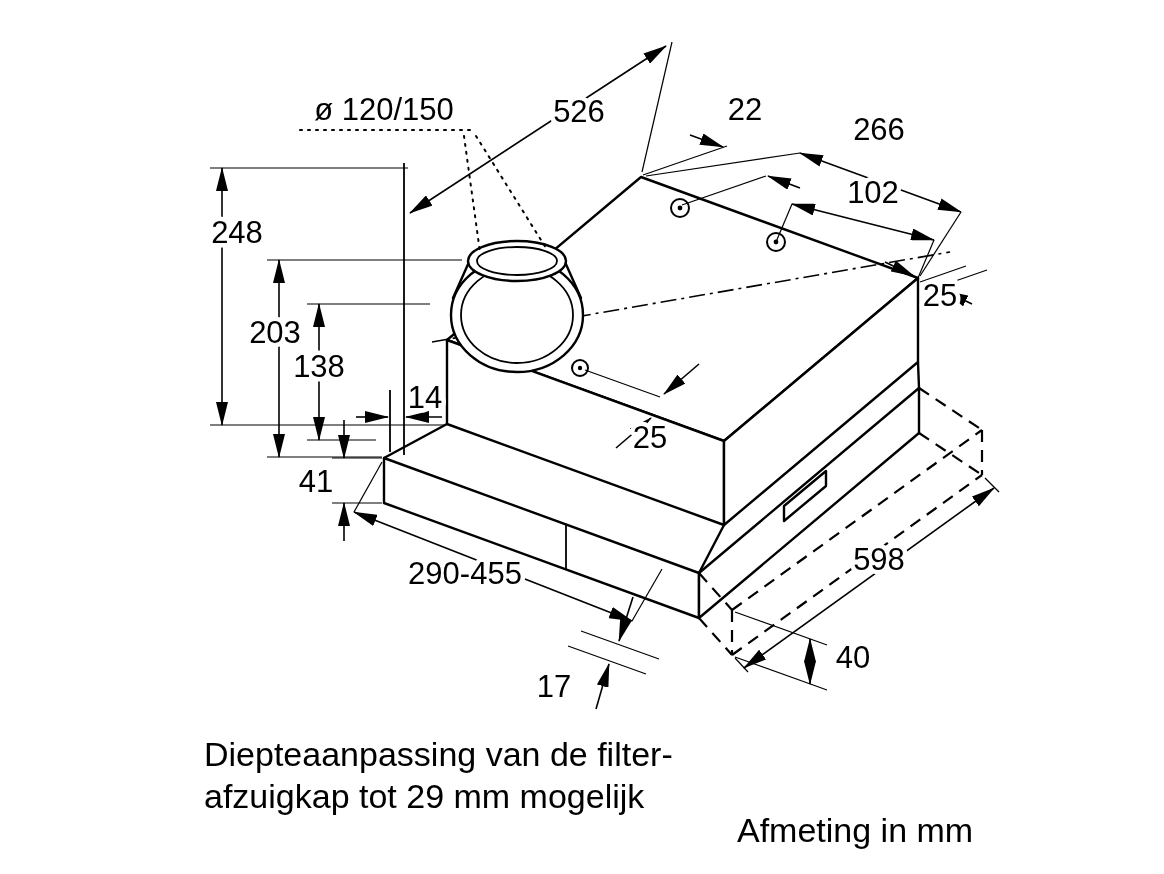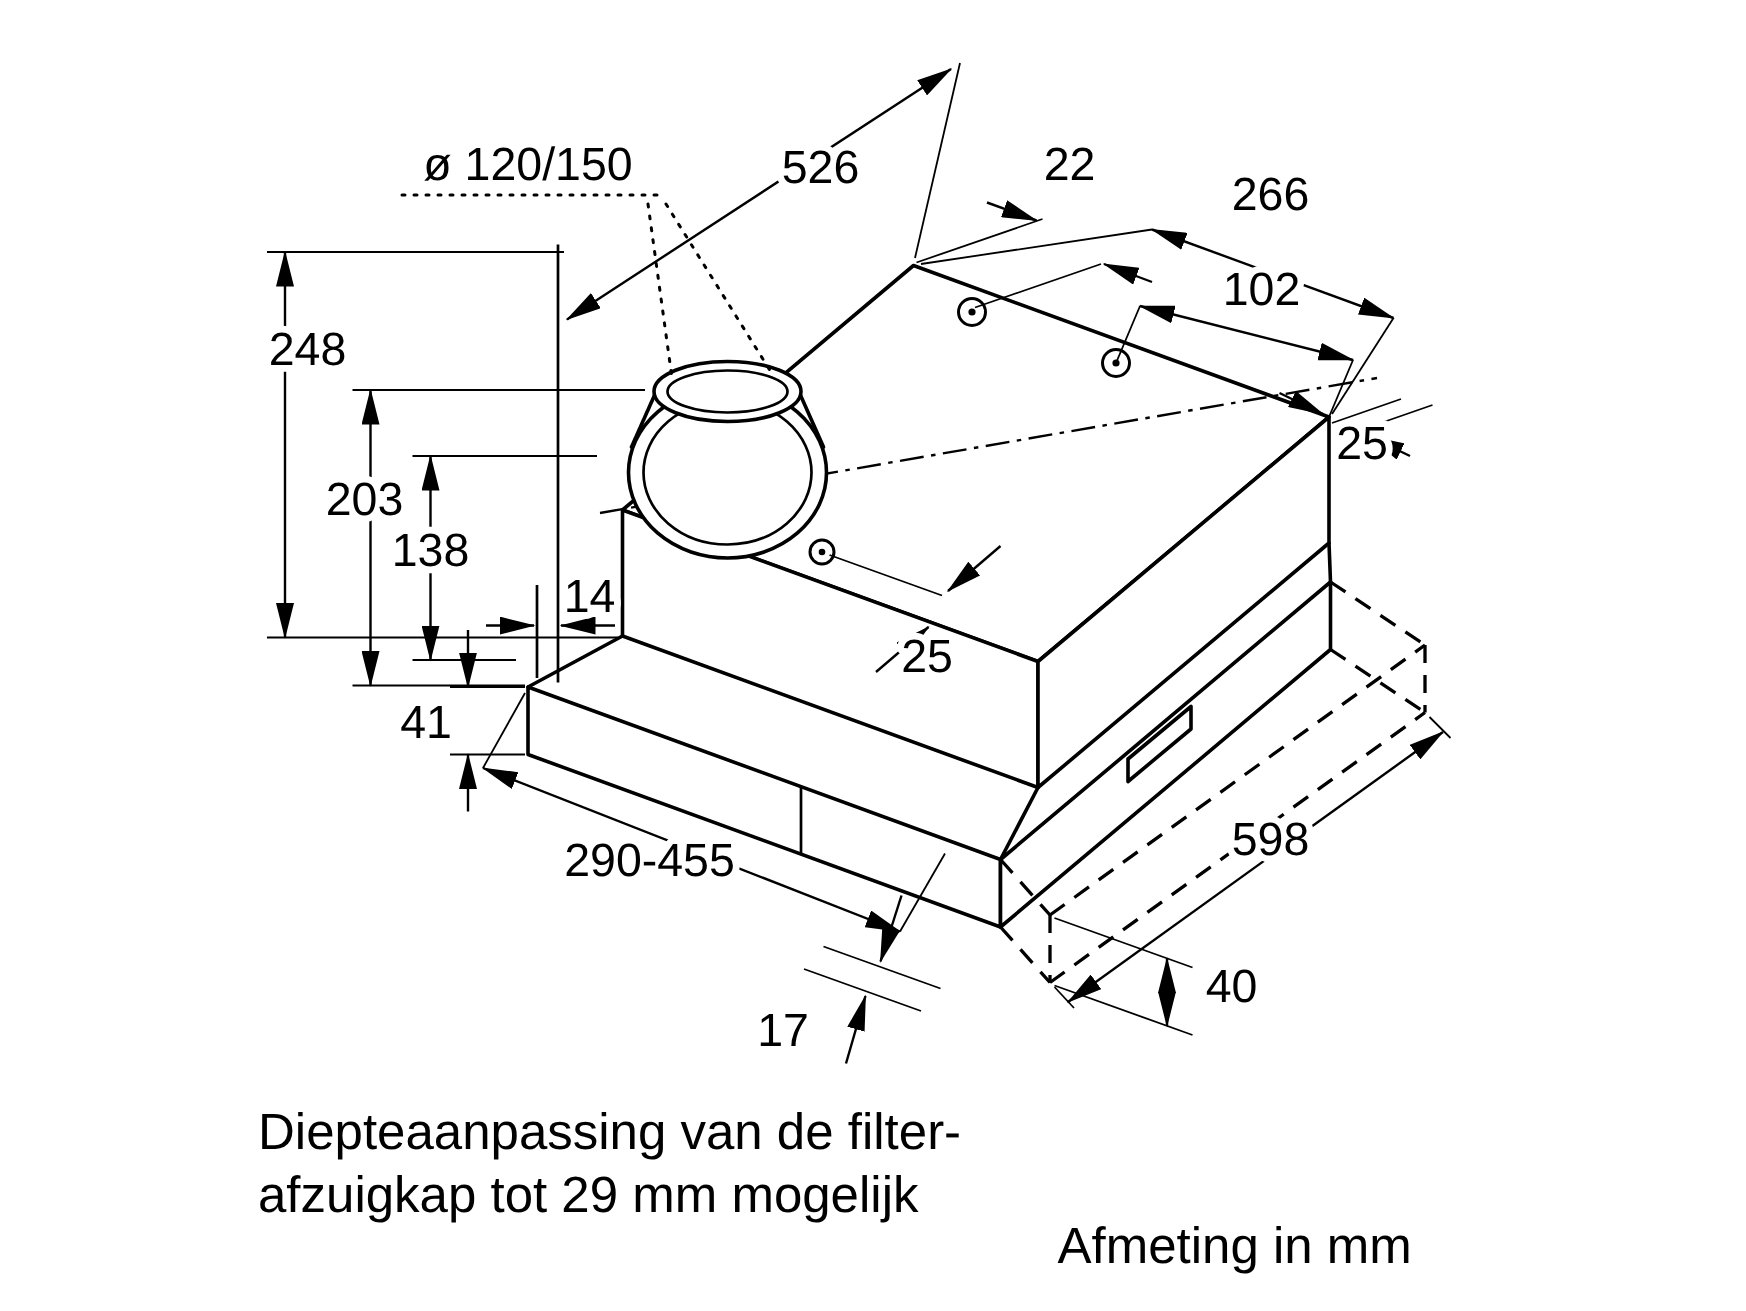--- a/index.html
+++ b/index.html
@@ -1,17 +1,17 @@
 <!DOCTYPE html>
 <html><head>
 <meta charset="utf-8">
 <style>
   html,body{margin:0;padding:0;background:#ffffff;}
   .stage{position:relative;width:1052px;height:874px;background:#fff;overflow:hidden;
-         font-family:"Liberation Sans", sans-serif;}
+         font-family:"Liberation Sans", sans-serif;padding-left:32px;}
   svg{display:block}
   
   .face{fill:#ffffff;stroke:#000;stroke-width:2.4;stroke-linejoin:round;}
   .edge{fill:none;stroke:#000;stroke-width:2.4;stroke-linecap:round;}
   .med{fill:none;stroke:#000;stroke-width:1.8;}
   .thin{fill:none;stroke:#000;stroke-width:1.2;}
   .dimln{fill:none;stroke:#000;stroke-width:1.6;}
   .dashed{fill:none;stroke:#000;stroke-width:2.2;stroke-dasharray:12 8;}
   .dashdot{fill:none;stroke:#000;stroke-width:1.6;stroke-dasharray:16 5 3 5;}
   .dot{fill:none;stroke:#000;stroke-width:2;stroke-dasharray:2 6;stroke-linecap:round;}

